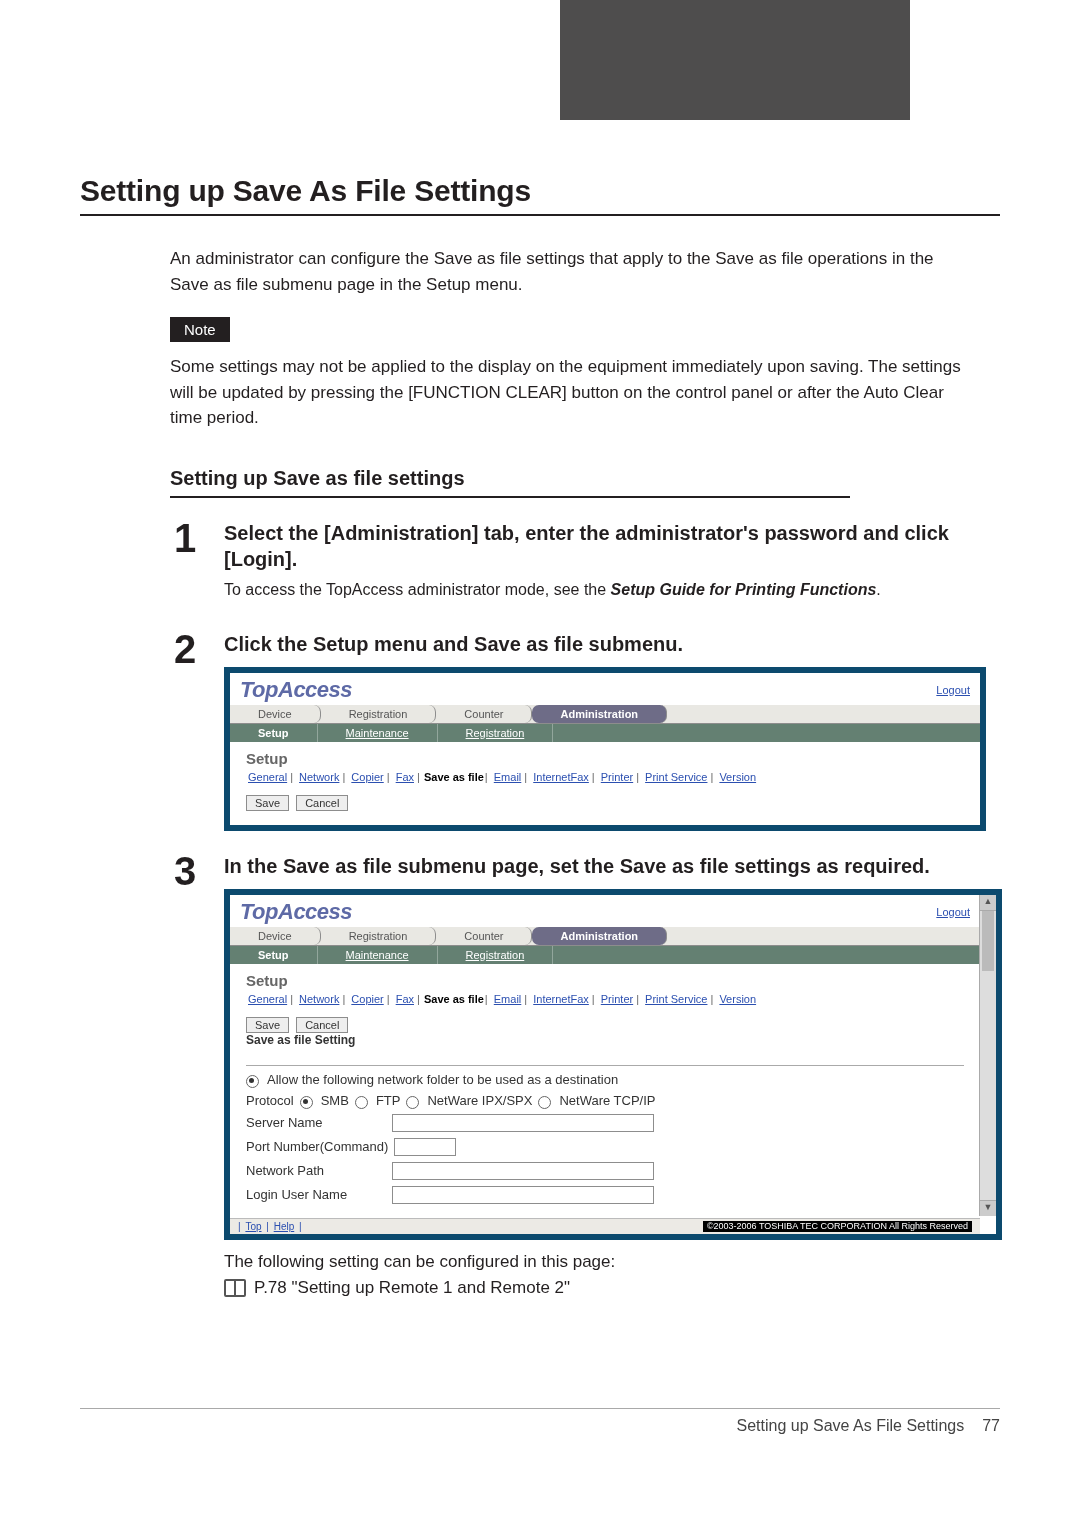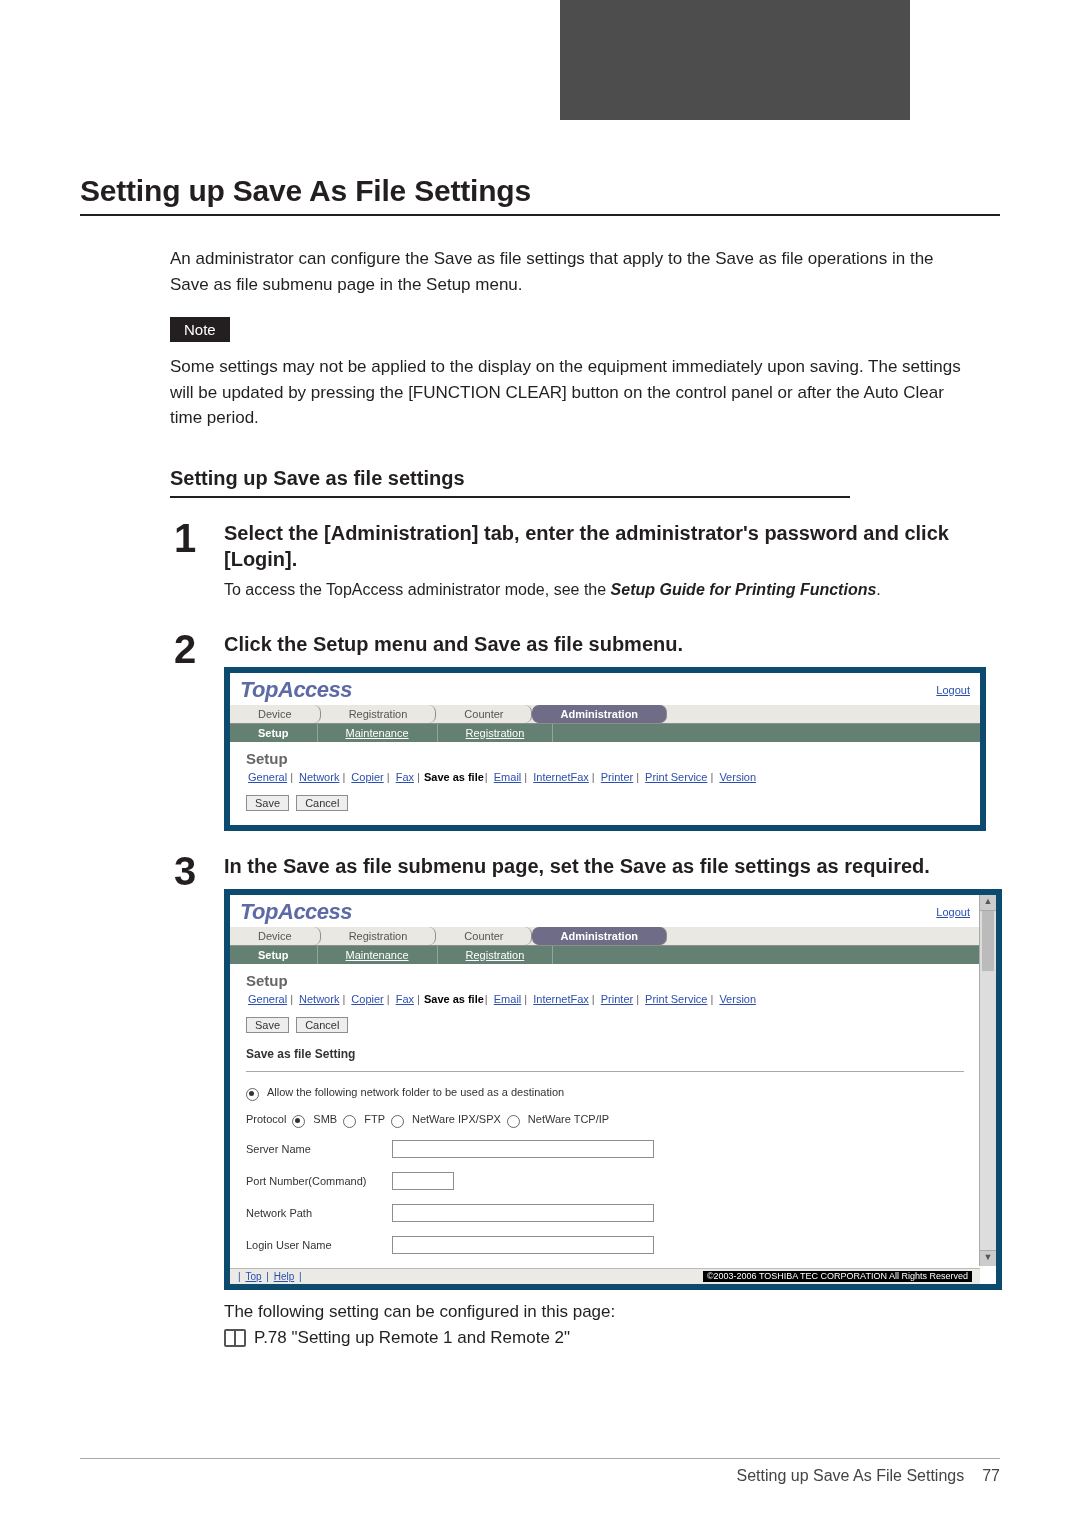--- a/index.html
+++ b/index.html
@@ -184,35 +184,35 @@
     border: 1px solid #8d8d8d;
     background: #eee;
     padding: 1px 8px;
     font-size: 11px;
     margin-right: 4px;
     color: #333;
   }
   .ta-section-title {
     font-weight: bold;
     font-size: 12px;
-    margin-top: 14px;
-    padding-bottom: 10px;
+    margin-top: 0;
+    padding-bottom: 18px;
     border-bottom: 1px solid #aaa;
   }
   .ta-remote-bar {
     background: #6286a8;
     color: #fff;
     font-weight: bold;
     font-size: 11px;
     padding: 2px 6px;
     margin-top: 6px;
   }
   .ta-row {
-    margin-top: 14px;
-    font-size: 11px;
+    margin-top: 6px;
+    font-size: 13px;
     display: flex;
     align-items: center;
     gap: 6px;
   }
   .ta-row label { min-width: 140px; color:#333; }
   .ta-input {
     border: 1px solid #8d8d8d;
     height: 16px;
     width: 260px;
     background:#fff;

